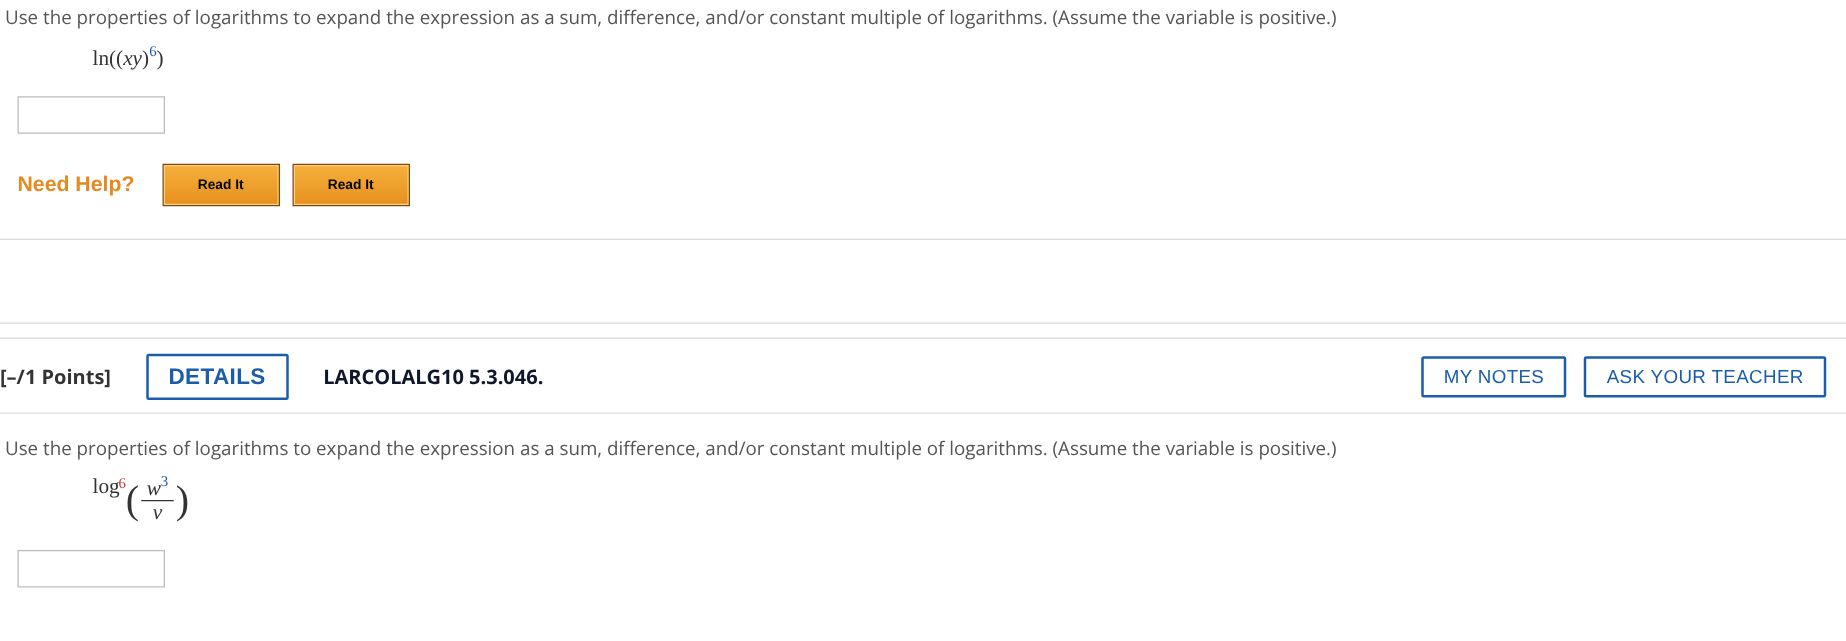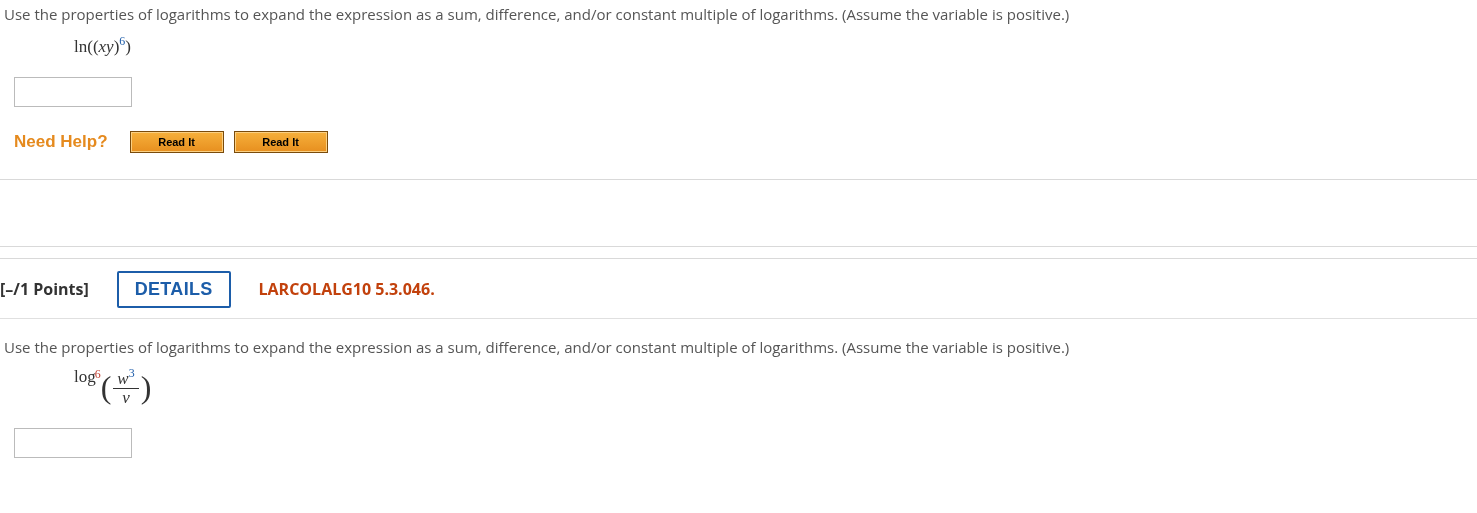--- a/index.html
+++ b/index.html
@@ -63,21 +63,21 @@
       font-family: Arial, Helvetica, sans-serif;
       font-weight: bold;
       color: #e58a1e;
       font-size: 17px;
       margin-right: 12px;
     }
     .help-btn {
       display: inline-flex;
       align-items: center;
       justify-content: center;
-      height: 22px;
+      height: 34px;
       min-width: 94px;
       padding: 0 6px;
       font-family: Verdana, Arial, sans-serif;
       font-size: 11px;
       font-weight: bold;
       color: #000;
       background: linear-gradient(#f6b03b, #e78f1f);
       border: 1px solid #7a4b0b;
       box-shadow: inset 0 0 0 1px #fbd083;
       cursor: pointer;
@@ -113,21 +113,21 @@
       background: #fff;
       font-weight: 600;
       font-size: 18px;
       padding: 6px 16px;
       letter-spacing: 0.3px;
       cursor: pointer;
       border-radius: 2px;
     }
     .book-ref {
       font-weight: bold;
-      color: #c2410c;
+      color: #0f172a;
       font-size: 16px;
     }
     .header-right {
       margin-left: auto;
       display: flex;
       gap: 14px;
       padding-right: 8px;
     }
     .outline-btn {
       border: 2px solid #1c5da9;
@@ -191,20 +191,24 @@
 </div>
 
 <hr class="divider">
 <div class="spacer"></div>
 <div class="bottom-divider-space"></div>
 
 <div class="header-bar">
   <span class="points">[–/1 Points]</span>
   <button class="details-btn">DETAILS</button>
   <span class="book-ref">LARCOLALG10 5.3.046.</span>
+  <div class="header-right">
+    <button class="outline-btn">MY NOTES</button>
+    <button class="outline-btn">ASK YOUR TEACHER</button>
+  </div>
 </div>
 
 <div class="question-block q2">
   <div class="prompt">Use the properties of logarithms to expand the expression as a sum, difference, and/or constant multiple of logarithms. (Assume the variable is positive.)</div>
   <div class="math-expr">
     <span class="logrow">
       <span class="upright">log</span>
         <span class="sub">6</span>
         <span class="paren">(</span>
         <span class="frac">

